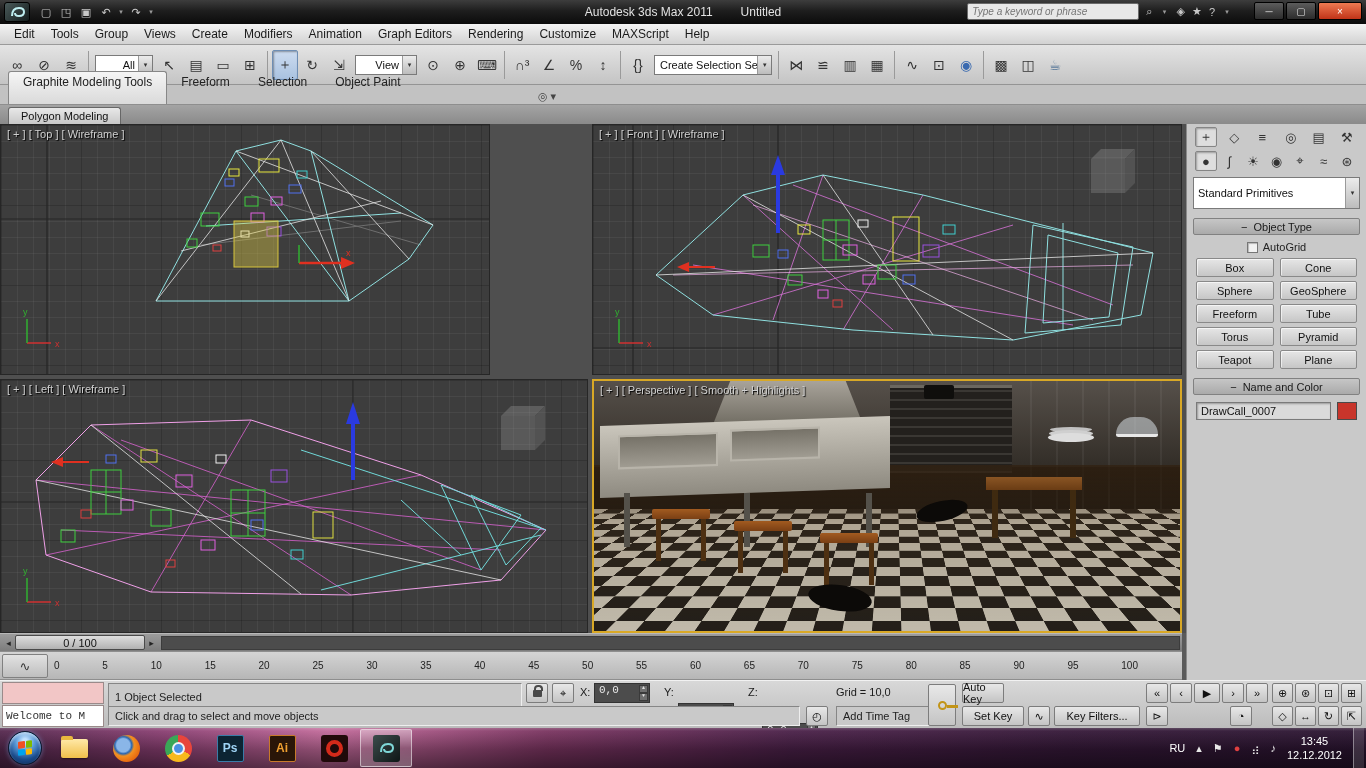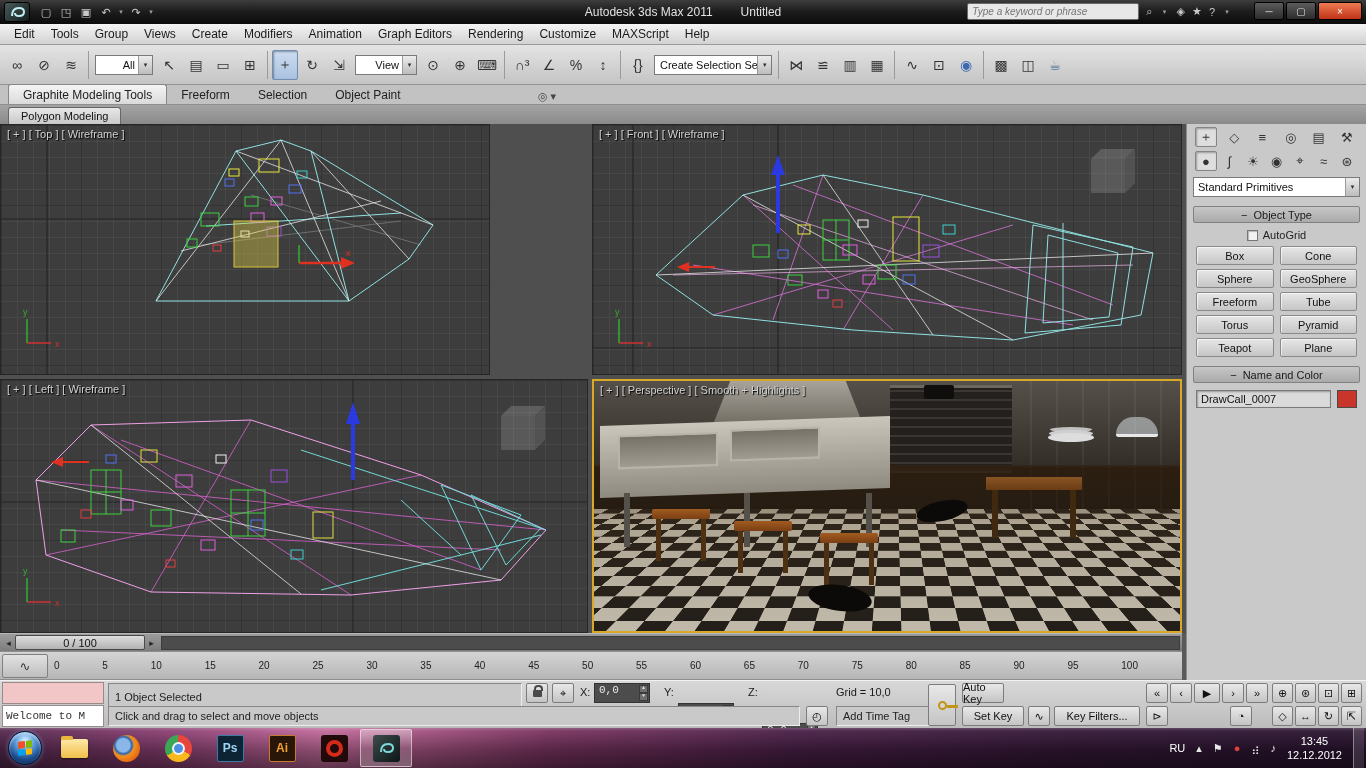--- a/index.html
+++ b/index.html
@@ -45,21 +45,21 @@
   .tsep { width:1px; height:28px; background:#9a9a9a; margin:0 3px; }
   .tool-dd { height:20px; background:#fff; border:1px solid #7a7a7a; display:flex; align-items:center;
     font-size:11px; color:#111; margin:0 2px;justify-content:flex-end; }
   .tool-dd .txt { padding:0 3px 0 5px; overflow:hidden; white-space:nowrap; }
   .dd-btn { width:14px; height:100%; background:linear-gradient(#ececec,#bcbcbc);
     border-left:1px solid #9a9a9a; font-size:7px; color:#333; display:flex; align-items:center; justify-content:center; }
 
   
   #ribbontabs { position:absolute; left:0; top:85px; width:1366px; height:20px;
     background:#c2c2c2; border-bottom:1px solid #8e8e8e; display:flex; align-items:flex-end; padding-left:8px; }
-  .rtab { padding:3px 14px 2px; font-size:12px; color:#222;margin-top:16px; }
+  .rtab { padding:3px 14px 15px; font-size:12px; color:#222;margin-top:16px; }
   .rtab.active { background:linear-gradient(#f5f5f5,#dadada); border:1px solid #878787;
     border-bottom:none; border-radius:3px 3px 0 0; }
   .ribbon-cfg { margin-left:10px; font-size:11px; color:#444; display:flex; align-items:center; gap:3px; padding-bottom:2px; }
   #ribbonsub { position:absolute; left:0; top:105px; width:1366px; height:19px;
     background:linear-gradient(#a4a4a4,#8a8a8a); display:flex; align-items:flex-end; padding-left:8px; }
   .subtab { padding:2px 12px; font-size:11px; color:#111; background:linear-gradient(#e8e8e8,#c8c8c8);
     border: 1px solid #676767; border-bottom:none; border-radius:3px 3px 0 0; }
 
   
   #workspace { position:absolute; left:0; top:124px; width:1366px; height:509px; background:#4f4f4f; }
@@ -107,21 +107,21 @@
   .table::before { left:6px; } .table::after { right:6px; }
   .blob { background:#0c0a08; border-radius:50%; }
 
   
   #cmdpanel { position:absolute; left:1186px; top:124px; width:180px; height:556px;
     background:#c9c9c9; border-left:1px solid #8a8a8a; font-size:11px; }
   .cp-row { display:flex; justify-content:space-between; padding:3px 8px 1px; }
   .cp-ic { width:22px; height:20px; display:flex; align-items:center; justify-content:center;
     font-size:13px; color:#333; border:1px solid transparent; border-radius:2px; }
   .cp-ic.active { background:#dedede; border-color:#858585; box-shadow:inset 1px 1px 2px rgba(0,0,0,.3); }
-  .cp-dd { margin:5px 6px 0; height:20px; display:flex; background:#fff; border:1px solid #7a7a7a; }
+  .cp-dd { margin:5px 6px 0; height:32px; display:flex; background:#fff; border:1px solid #7a7a7a; }
   .cp-dd .txt { flex:1; display:flex; align-items:center; padding-left:4px; color:#111; }
   .rollout-h { margin:9px 6px 0; height:17px; background:linear-gradient(#c6c6c6,#aaaaaa);
     border:1px solid #818181; border-radius:2px; display:flex; align-items:center; justify-content:center;
     gap:6px; color:#1a1a1a; }
   .autogrid { display:flex; align-items:center; justify-content:center; gap:5px; margin:6px 0 5px; color:#222; }
   .cb { width:11px; height:11px; background:#f2f2f2; border:1px solid #777; box-shadow:inset 1px 1px 1px rgba(0,0,0,.25); }
   .obj-grid { display:grid; grid-template-columns:1fr 1fr; gap:4px 6px; padding:0 9px; }
   .obtn { height:19px; background:linear-gradient(#e6e6e6,#c6c6c6); border:1px solid #898989; border-radius:2px;
     display:flex; align-items:center; justify-content:center; color:#111;
     box-shadow:inset 1px 1px 0 rgba(255,255,255,.6); }

